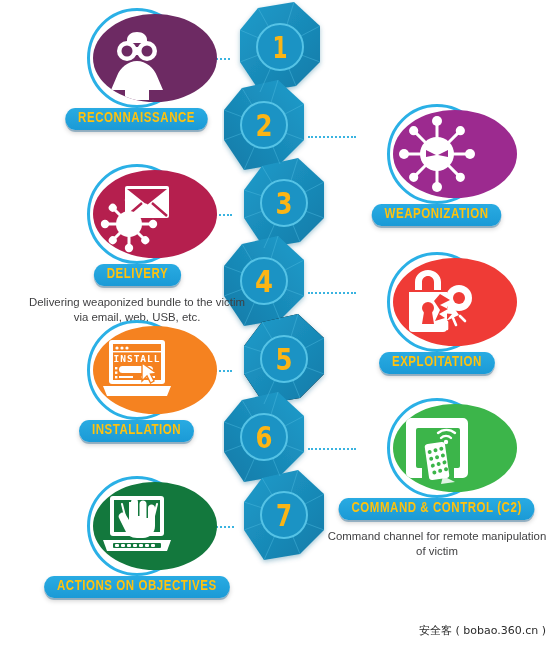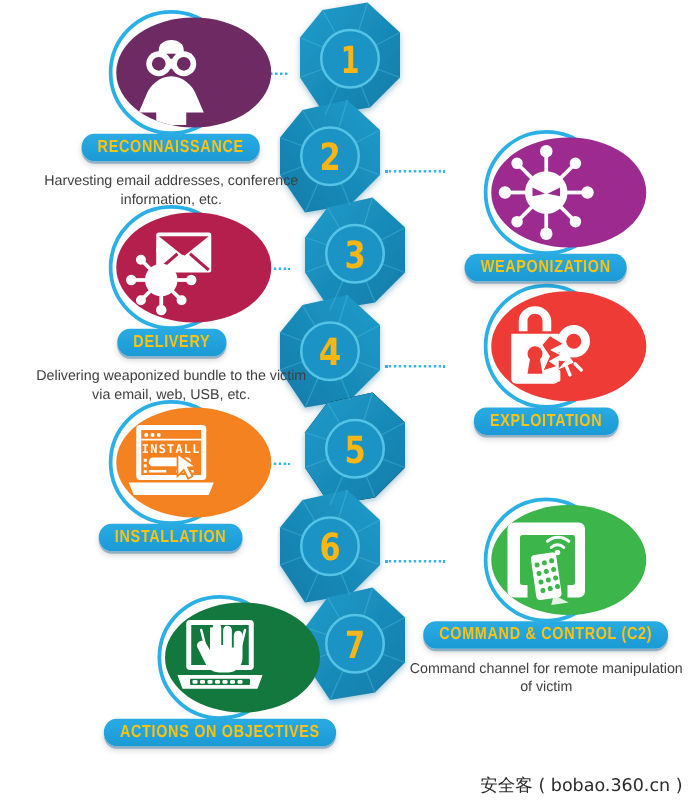--- a/index.html
+++ b/index.html
@@ -73,21 +73,21 @@
   .conn{
     position:absolute;
     height:2px;
     border-top:2px dotted #39b3e0;
   }
 
   
   #watermark{
     position:absolute;
     right:8px;bottom:8px;
-    font-size:14px;
+    font-size:11px;
     color:#2b2b2b;
     white-space:nowrap;
     font-family:"DejaVu Sans", sans-serif;
   }
 </style>
 </head>
 <body>
 
 <div id="stage">
 
@@ -178,21 +178,20 @@
             <path d="M44 47c-9 0-17 7-20 15l-6 14h14v10h24V76h14l-6-14c-3-8-11-15-20-15z"></path>
           </g>
           <g fill="#6d2a63">
             <circle cx="34" cy="37" r="5.5"></circle>
             <circle cx="54" cy="37" r="5.5"></circle>
           </g>
         </svg>
       </div>
     </div>
     <div class="pill"><span>RECONNAISSANCE</span></div>
-    <div class="desc">Harvesting email addresses, conference information, etc.</div>
   </div>
 
   <div class="step right" style="left:322px;top:104px;">
     <div class="icon-wrap">
       <div class="ring"></div>
       <div class="disc" style="background:#9c2a8f;">
         <svg width="88" height="88" viewBox="0 0 88 88">
           <g fill="#ffffff">
             <circle cx="44" cy="44" r="17"></circle>
             <g>
@@ -262,21 +261,21 @@
                 <circle cx="59" cy="54" r="4"></circle>
             </g>
           </g>
         </svg>
       </div>
     </div>
     <div class="pill"><span>DELIVERY</span></div>
     <div class="desc">Delivering weaponized bundle to the victim via email, web, USB, etc.</div>
   </div>
 
-  <div class="step right" style="left:322px;top:227px;">
+  <div class="step right" style="left:322px;top:252px;">
     <div class="icon-wrap">
       <div class="ring"></div>
       <div class="disc" style="background:#ef3b36;">
         <svg width="88" height="88" viewBox="0 0 88 88">
           <g fill="#ffffff">
             <path d="M22 24c0-7 6-12 13-12s13 5 13 12v8h-7v-8c0-3.5-2.7-6-6-6s-6 2.5-6 6v8h-7z"></path>
             <path d="M16 34h38v36a4 4 0 0 1-4 4H20a4 4 0 0 1-4-4z"></path>
           </g>
           <g fill="#ef3b36">
             <circle cx="35" cy="50" r="6"></circle>
@@ -376,21 +375,21 @@
           <g fill="#ffffff">
             <path d="M50 72l12 6-14 2z" opacity="0.85"></path>
           </g>
         </svg>
       </div>
     </div>
     <div class="pill"><span>COMMAND &amp; CONTROL (C2)</span></div>
     <div class="desc">Command channel for remote manipulation of victim</div>
   </div>
 
-  <div class="step left" style="left:22px;top:476px;margin-left:39px;">
+  <div class="step left" style="left:22px;top:476px;">
     <div class="icon-wrap">
       <div class="ring"></div>
       <div class="disc" style="background:#13783d;">
         <svg width="88" height="88" viewBox="0 0 88 88">
           <g fill="#ffffff">
             <rect x="17" y="14" width="54" height="40" rx="3"></rect>
             <path d="M10 58h68l-4 11H14z"></path>
           </g>
           <g fill="#13783d">
             <rect x="21" y="18" width="46" height="32"></rect>

